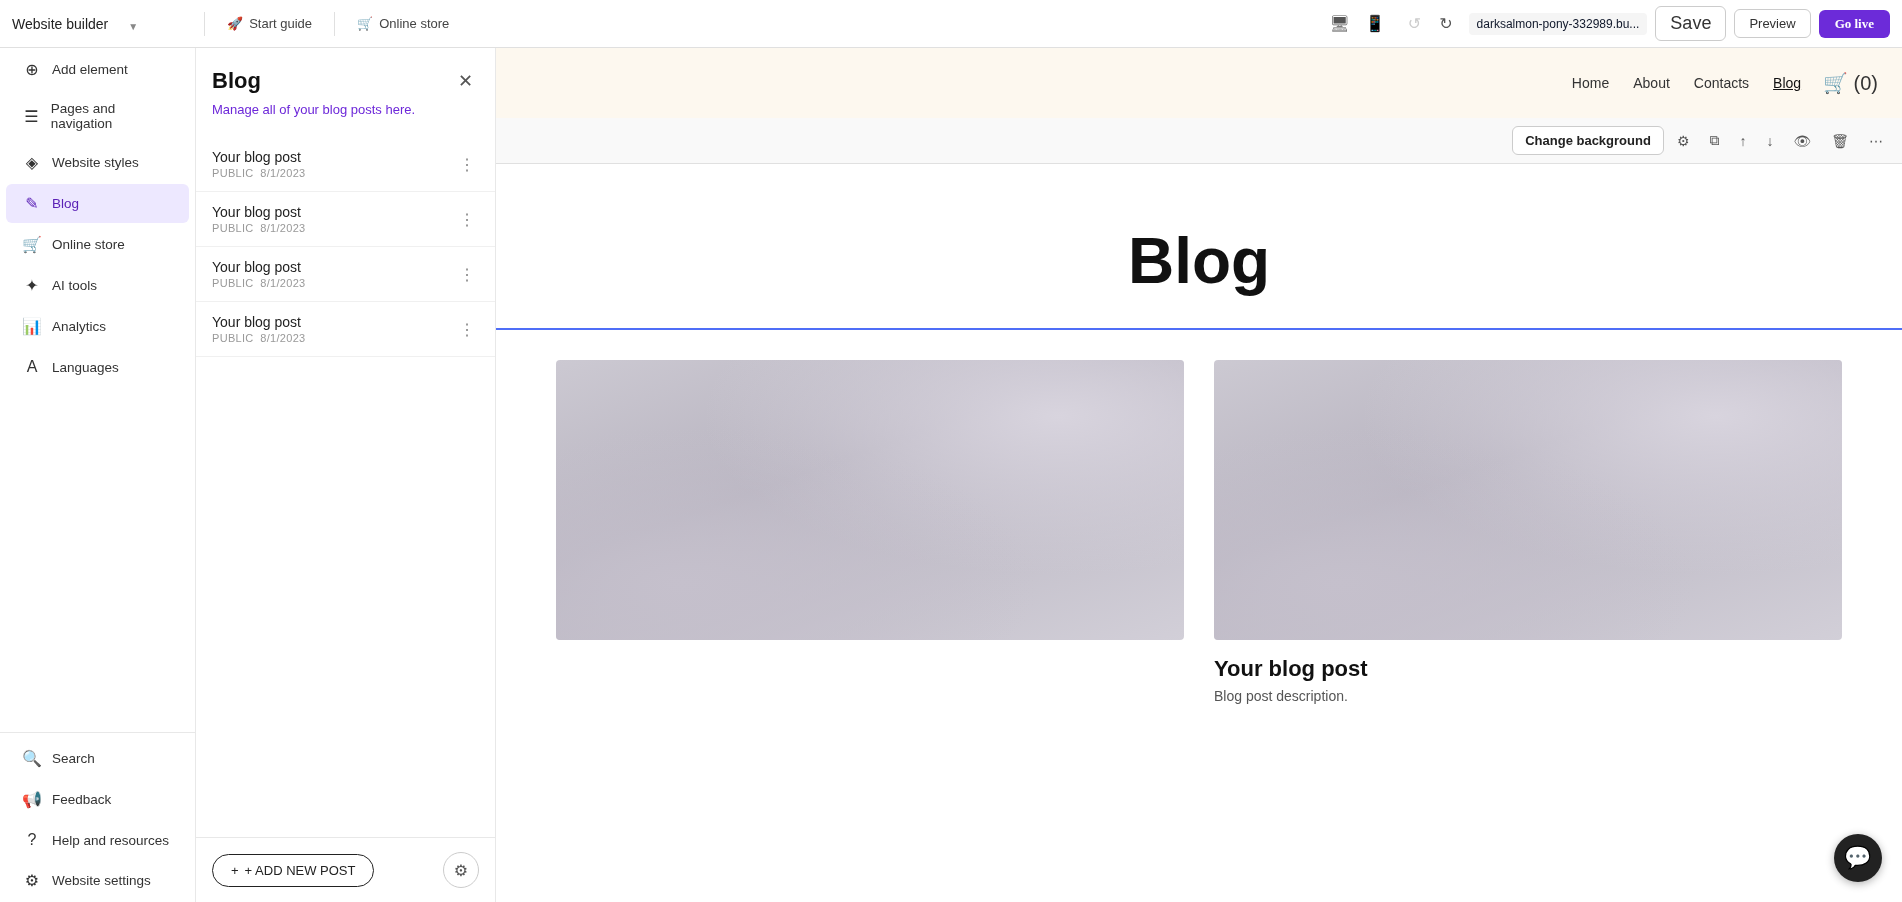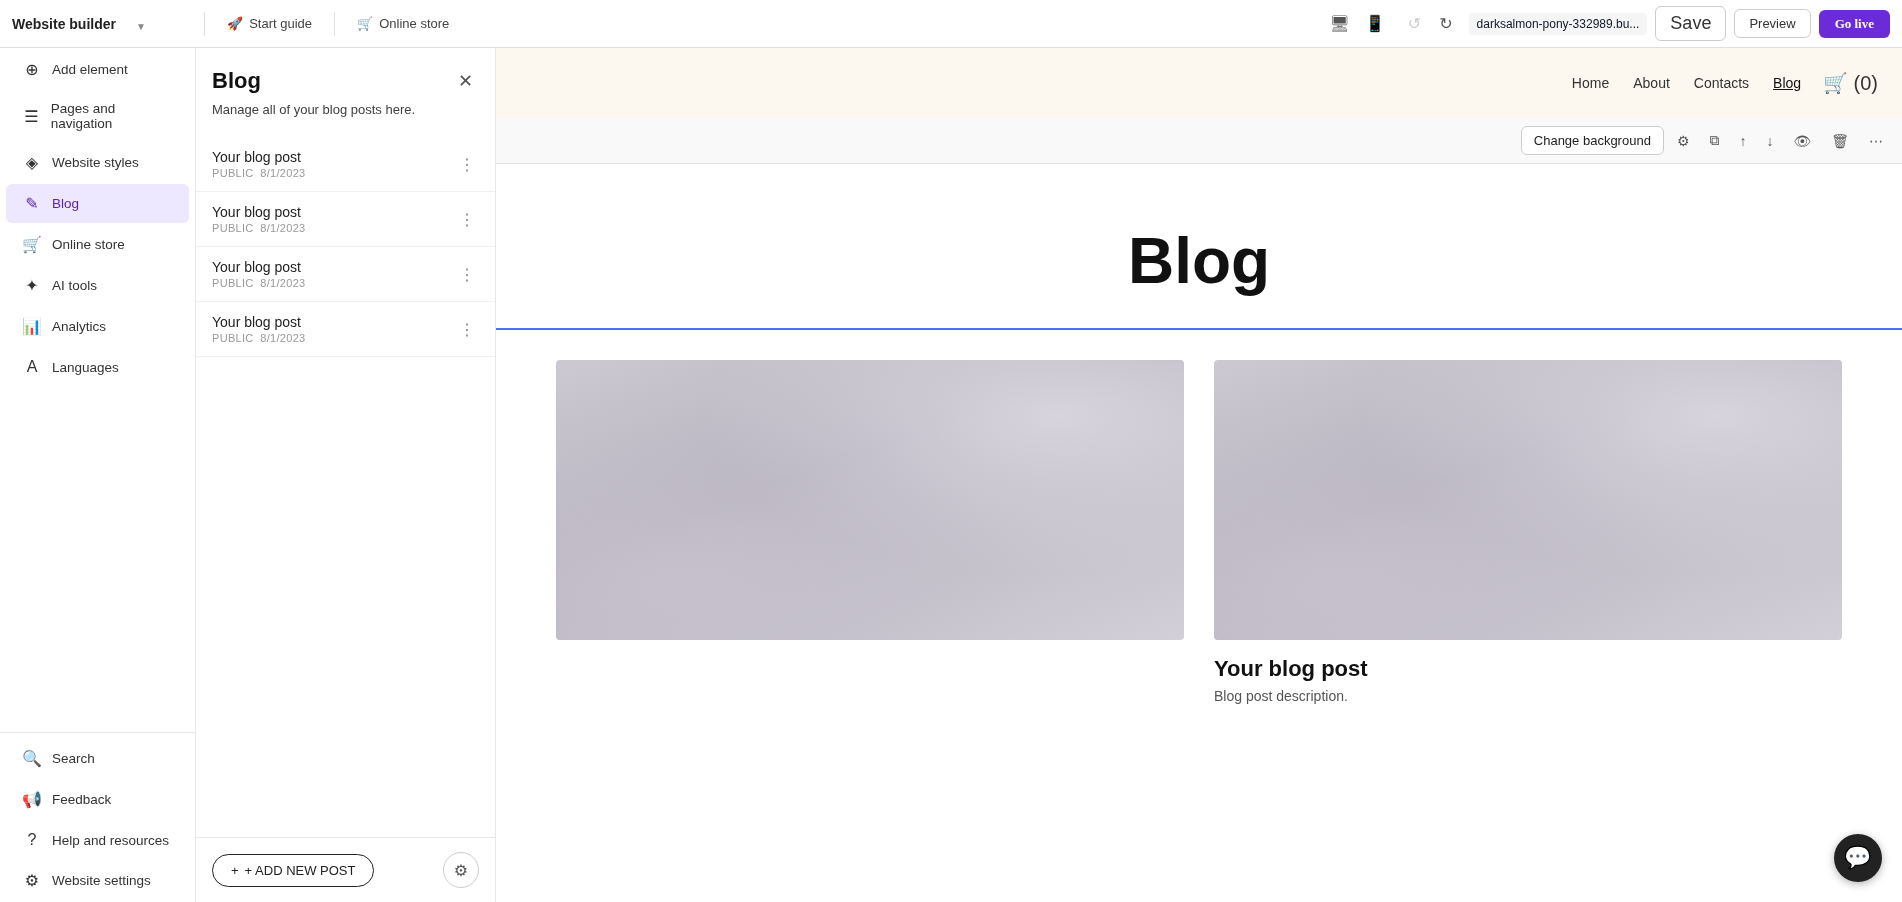--- a/index.html
+++ b/index.html
@@ -4,21 +4,21 @@
   <style>
     * { box-sizing: border-box; margin: 0; padding: 0; }
     body { font-family: -apple-system, BlinkMacSystemFont, 'Segoe UI', sans-serif; display: flex; flex-direction: column; height: 100vh; overflow: hidden; background: #f5f5f5; }
 
     
     .topbar {
       display: flex; align-items: center; height: 48px;
       background: #fff; border-bottom: 1px solid #e0e0e0;
       padding: 0 12px; gap: 8px; flex-shrink: 0; z-index: 100;
     }
-    .topbar-brand { display: flex; align-items: flex-end; gap: 20px; font-size: 14px; font-weight: 700; color: #222; min-width: 180px; cursor: pointer; }
+    .topbar-brand { display: flex; align-items: flex-end; gap: 20px; font-size: 14px; font-weight: 400; color: #222; min-width: 180px; cursor: pointer; }
     .topbar-brand .chevron { font-size: 10px; color: #888; }
     .topbar-divider { width: 1px; height: 24px; background: #e0e0e0; margin: 0 4px; }
     .topbar-btn { display: flex; align-items: center; gap: 6px; padding: 6px 10px; border-radius: 6px; cursor: pointer; font-size: 13px; color: #444; border: none; background: none; }
     .topbar-right { margin-left: auto; display: flex; align-items: center; gap: 8px; }
     .device-icons { display: flex; gap: 4px; align-items: center; }
     .device-btn { background: none; border: none; cursor: pointer; padding: 4px 6px; border-radius: 4px; color: #555; font-size: 16px; }
     .url-display { font-size: 12px; color: #0f172a; background: #f5f5f5; padding: 4px 8px; border-radius: 4px; max-width: 200px; overflow: hidden; text-overflow: ellipsis; white-space: nowrap; }
     .btn-save { background: none; border: 1px solid #ccc; border-radius: 6px; padding: 6px 14px; font-size: 18px; cursor: pointer; color: #333; }
     .btn-preview { background: none; border: 1px solid #ccc; border-radius: 6px; padding: 6px 14px; font-size: 13px; cursor: pointer; color: #333; }
     .btn-golive { background: #6c2bd9; border: none; border-radius: 6px; padding: 6px 16px; font-size: 13px; cursor: pointer; color: #fff; font-weight: 600; font-family: Liberation Serif, serif; }
@@ -41,21 +41,21 @@
     .sidebar-bottom { margin-top: auto; border-top: 1px solid #e8e8e8; padding-top: 4px; }
 
     
     .panel {
       width: 300px; background: #fff; border-right: 1px solid #e8e8e8;
       display: flex; flex-direction: column; flex-shrink: 0; overflow: hidden;
     }
     .panel-header { display: flex; align-items: flex-start; justify-content: space-between; padding: 20px 16px 8px; }
     .panel-title { font-size: 22px; font-weight: 700; color: #111; }
     .panel-close { background: none; border: none; cursor: pointer; font-size: 18px; color: #555; padding: 2px 6px; border-radius: 4px; }
-    .panel-subtitle { font-size: 13px; color: #404040; padding: 0 16px 12px; }
+    .panel-subtitle { font-size: 13px; color: #6d28d9; padding: 0 16px 12px; }
     .panel-tabs { display: flex; border-bottom: 1px solid #e8e8e8; padding: 0 12px; gap: 4px; }
     .panel-tab { padding: 8px 10px; font-size: 13px; cursor: pointer; color: #666; border-bottom: 2px solid transparent; margin-bottom: -1px; }
     .panel-tab.active { color: #5b21b6; border-bottom-color: #5b21b6; font-weight: 500; }
     .panel-list { flex: 1; overflow-y: auto; padding: 8px 0; }
     .blog-post-item {
       display: flex; align-items: center; justify-content: space-between;
       padding: 12px 16px; border-bottom: 1px solid #f0f0f0; cursor: pointer;
     }
     .blog-post-title { font-size: 14px; color: #222; font-weight: 500; }
     .blog-post-meta { font-size: 11px; color: #999; margin-top: 2px; text-transform: uppercase; letter-spacing: 0.3px; }
@@ -71,21 +71,21 @@
     
     .site-header {
       background: #fdf8ef; padding: 0 24px; height: 70px;
       display: flex; align-items: center; justify-content: flex-end; gap: 28px;
     }
     .site-nav a { font-size: 14px; color: #333; text-decoration: none; margin: 0 2px; }
     .site-nav a.active { text-decoration: underline; color: #111; font-weight: 500; }
     .site-nav { display: flex; gap: 20px; align-items: center; }
     .cart-icon { font-size: 20px; color: #333; cursor: pointer; }
     .toolbar-btn { background: none; border: none; cursor: pointer; padding: 5px 7px; border-radius: 4px; color: #555; font-size: 14px; }
-    .btn-change-bg { background: #fff; border: 1px solid #ccc; border-radius: 6px; padding: 6px 12px; font-size: 13px; cursor: pointer; color: #222; font-weight: 400; }
+    .btn-change-bg { background: #fff; border: 1px solid #ccc; border-radius: 6px; padding: 6px 12px; font-size: 13px; cursor: pointer; color: #222; font-weight: 700; }
 
     
     .blog-hero { background: #fff; padding: 60px 60px 30px; text-align: center; position: relative; border-bottom: 2px solid #4f6ef7; }
     .blog-hero-title { font-size: 64px; font-weight: 900; color: #111; }
 
     .blog-posts-grid { background: #fff; padding: 30px 60px; display: grid; grid-template-columns: 1fr 1fr; gap: 30px; }
     .blog-card { display: flex; flex-direction: column; }
     .blog-card-img {
       width: 100%; height: 280px; background: linear-gradient(135deg, #d4cfd8 0%, #c8c3ce 30%, #bab6c2 60%, #d0ccd5 100%);
       border-radius: 4px; overflow: hidden; position: relative;

